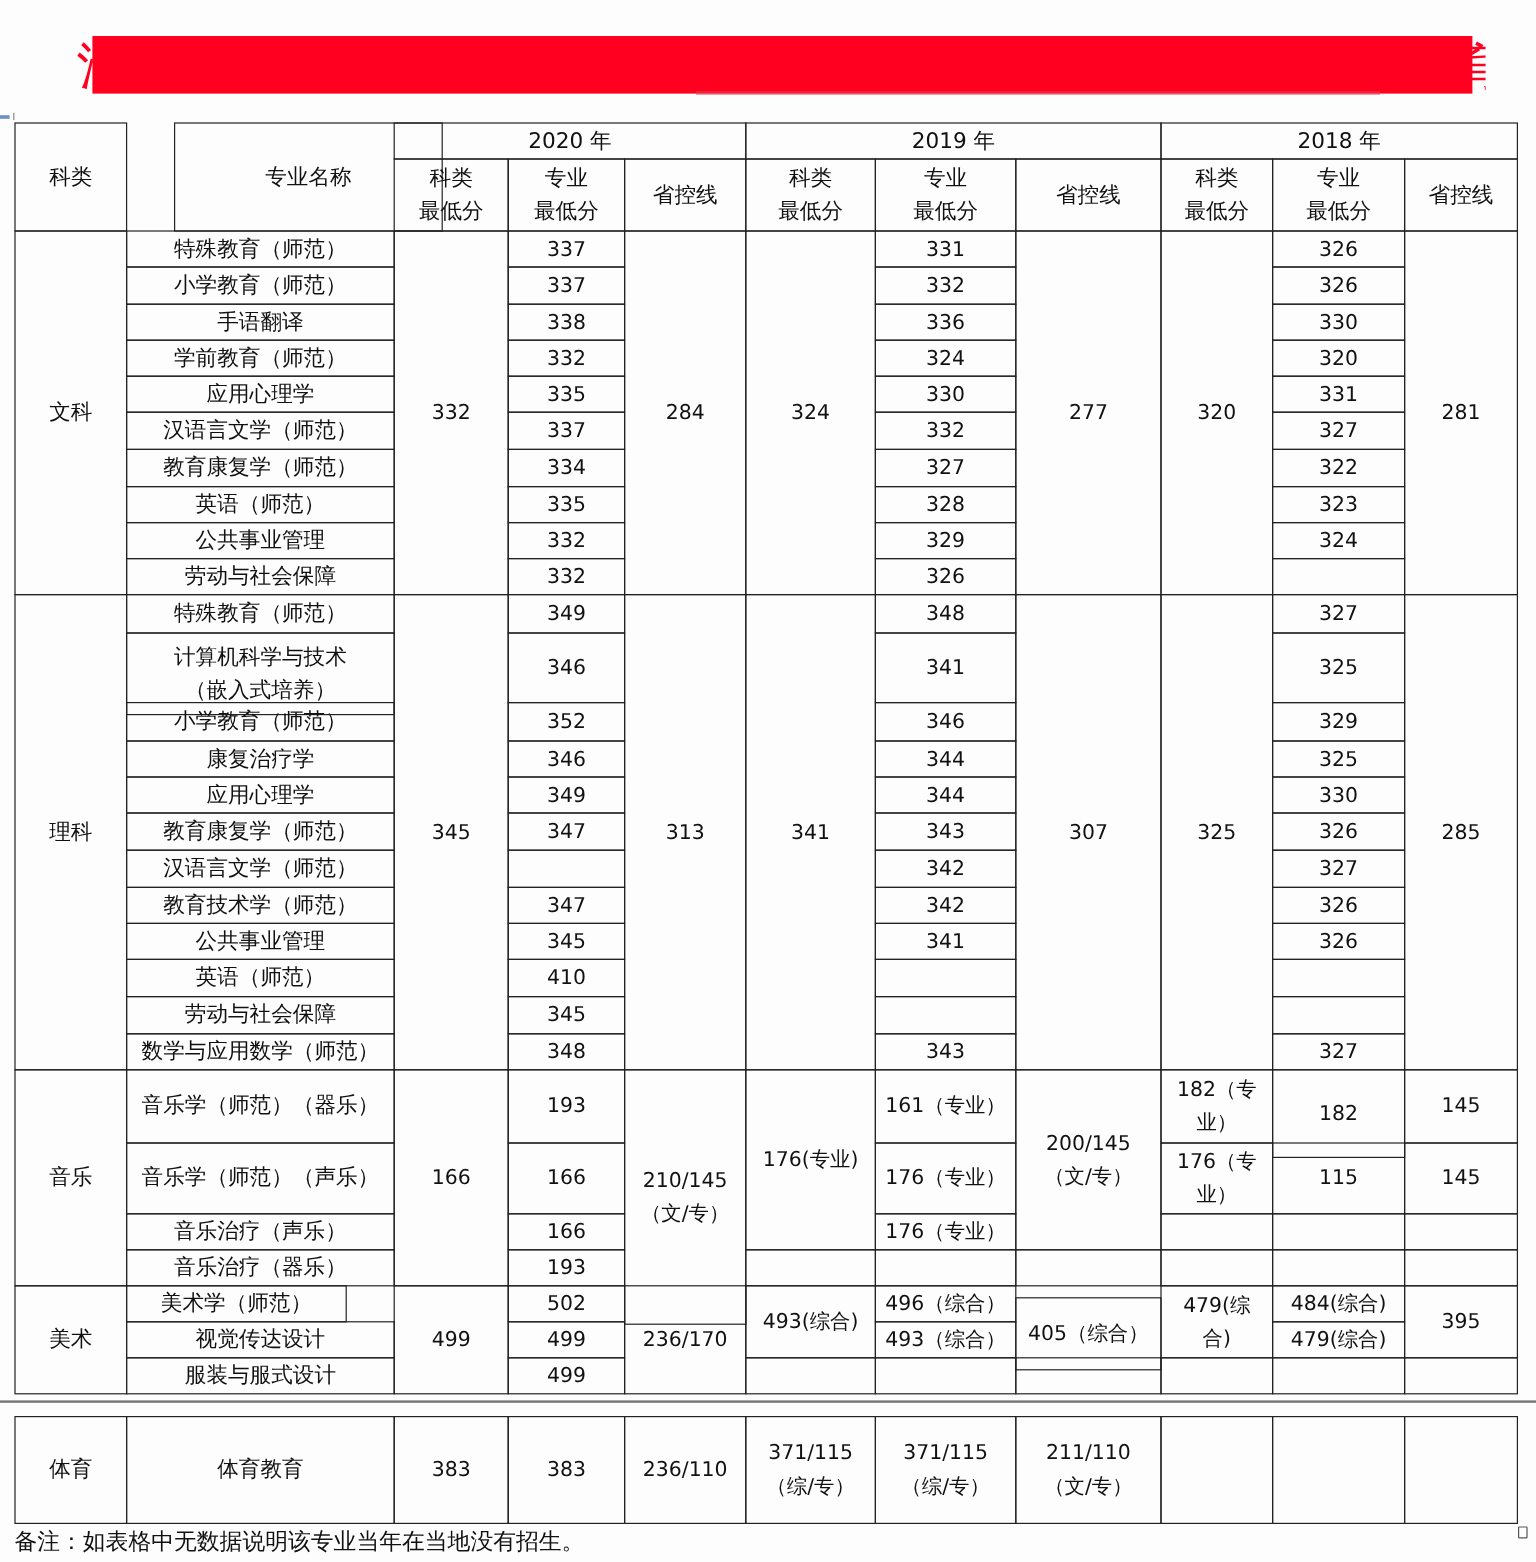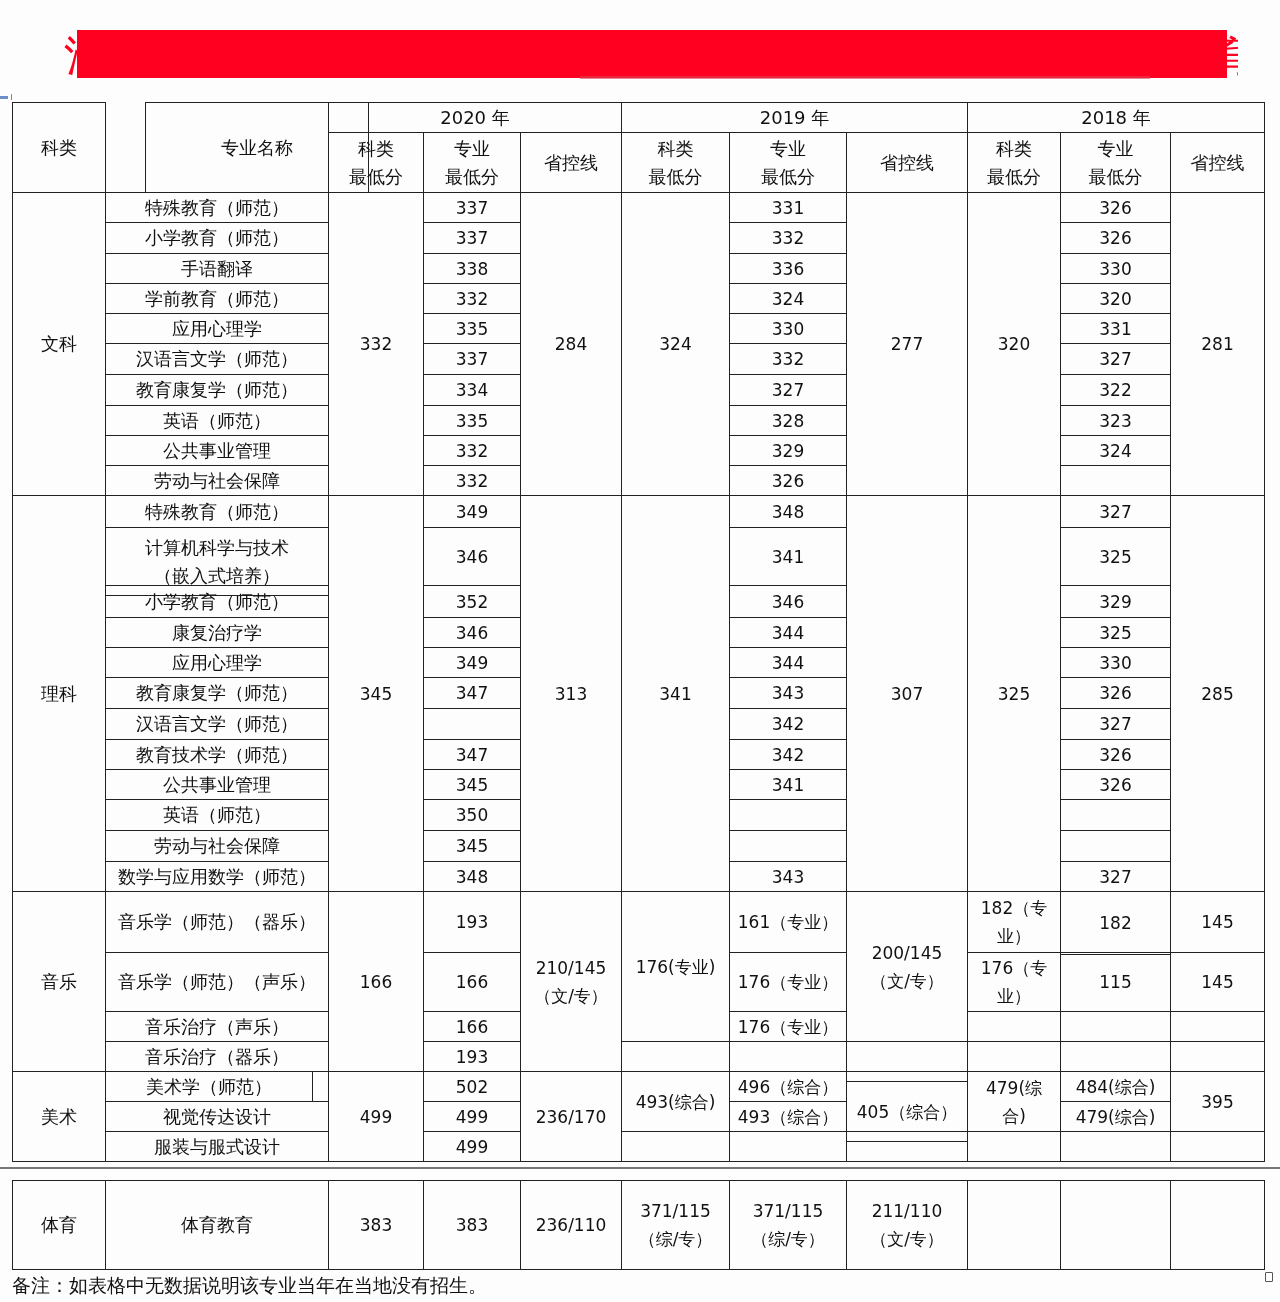--- a/index.html
+++ b/index.html
@@ -159,48 +159,48 @@
   <div class="cell num" style="left:423px;top:739px;width:98px;height:31px;">347</div>
   <div class="cell num" style="left:729px;top:739px;width:118px;height:31px;">342</div>
   <div class="cell num" style="left:1060px;top:739px;width:111px;height:31px;">326</div>
 
   <div class="cell" style="left:105px;top:769px;width:224px;height:31px;">公共事业管理</div>
   <div class="cell num" style="left:423px;top:769px;width:98px;height:31px;">345</div>
   <div class="cell num" style="left:729px;top:769px;width:118px;height:31px;">341</div>
   <div class="cell num" style="left:1060px;top:769px;width:111px;height:31px;">326</div>
 
   <div class="cell" style="left:105px;top:799px;width:224px;height:32px;">英语（师范）</div>
-  <div class="cell num" style="left:423px;top:799px;width:98px;height:32px;">350</div>
+  <div class="cell num" style="left:423px;top:799px;width:98px;height:32px;">410</div>
   <div class="cell num" style="left:729px;top:799px;width:118px;height:32px;"></div>
   <div class="cell num" style="left:1060px;top:799px;width:111px;height:32px;"></div>
 
   <div class="cell" style="left:105px;top:830px;width:224px;height:32px;">劳动与社会保障</div>
   <div class="cell num" style="left:423px;top:830px;width:98px;height:32px;">345</div>
   <div class="cell num" style="left:729px;top:830px;width:118px;height:32px;"></div>
   <div class="cell num" style="left:1060px;top:830px;width:111px;height:32px;"></div>
 
   <div class="cell" style="left:105px;top:861px;width:224px;height:31px;">数学与应用数学（师范）</div>
   <div class="cell num" style="left:423px;top:861px;width:98px;height:31px;">348</div>
   <div class="cell num" style="left:729px;top:861px;width:118px;height:31px;">343</div>
   <div class="cell num" style="left:1060px;top:861px;width:111px;height:31px;">327</div>
 
   <div class="cell" style="left:12px;top:891px;width:94px;height:181px;">音乐</div>
   <div class="cell num" style="left:328px;top:891px;width:96px;height:181px;">166</div>
-  <div class="cell small pre" style="left:520px;top:891px;width:102px;height:181px;">210/145
+  <div class="cell small pre" style="left:520px;top:891px;width:102px;height:213px;">210/145
 （文/专）</div>
   <div class="cell small" style="left:621px;top:891px;width:109px;height:151px;">176(专业)</div>
   <div class="cell small pre" style="left:846px;top:891px;width:122px;height:151px;">200/145
 （文/专）</div>
 
   <div class="cell" style="left:105px;top:891px;width:224px;height:62px;">音乐学（师范）（器乐）</div>
   <div class="cell num" style="left:423px;top:891px;width:98px;height:62px;">193</div>
   <div class="cell small" style="left:729px;top:891px;width:118px;height:62px;">161（专业）</div>
   <div class="cell small pre" style="left:967px;top:891px;width:94px;height:62px;">182（专
 业）</div>
-  <div class="cell num" style="left:1060px;top:891px;width:111px;height:64px;">182</div>
+  <div class="cell num" style="left:1060px;top:891px;width:111px;height:74px;">182</div>
   <div class="cell num" style="left:1170px;top:891px;width:95px;height:62px;">145</div>
 
   <div class="cell" style="left:105px;top:952px;width:224px;height:60px;">音乐学（师范）（声乐）</div>
   <div class="cell num" style="left:423px;top:952px;width:98px;height:60px;">166</div>
   <div class="cell small" style="left:729px;top:952px;width:118px;height:60px;">176（专业）</div>
   <div class="cell small pre" style="left:967px;top:952px;width:94px;height:60px;">176（专
 业）</div>
   <div class="cell num" style="left:1060px;top:952px;width:111px;height:60px;">115</div>
   <div class="cell num" style="left:1170px;top:952px;width:95px;height:60px;">145</div>
 
@@ -222,21 +222,21 @@
 
   <div class="cell" style="left:12px;top:1071px;width:94px;height:91px;">美术</div>
   <div class="cell num" style="left:328px;top:1071px;width:96px;height:91px;">499</div>
   <div class="cell num" style="left:520px;top:1071px;width:102px;height:91px;">236/170</div>
   <div class="cell small" style="left:621px;top:1071px;width:109px;height:61px;">493(综合)</div>
   <div class="cell small" style="left:846px;top:1081px;width:122px;height:61px;">405（综合）</div>
   <div class="cell small pre" style="left:967px;top:1071px;width:94px;height:61px;">479(综
 合)</div>
   <div class="cell num" style="left:1170px;top:1071px;width:95px;height:61px;">395</div>
 
-  <div class="cell" style="left:105px;top:1071px;width:208px;height:31px;">美术学（师范）</div>
+  <div class="cell" style="left:105px;top:1071px;width:184px;height:31px;">美术学（师范）</div>
   <div class="cell num" style="left:423px;top:1071px;width:98px;height:31px;">502</div>
   <div class="cell small" style="left:729px;top:1071px;width:118px;height:31px;">496（综合）</div>
   <div class="cell small" style="left:1060px;top:1071px;width:111px;height:31px;">484(综合)</div>
 
   <div class="cell" style="left:105px;top:1101px;width:224px;height:31px;">视觉传达设计</div>
   <div class="cell num" style="left:423px;top:1101px;width:98px;height:31px;">499</div>
   <div class="cell small" style="left:729px;top:1101px;width:118px;height:31px;">493（综合）</div>
   <div class="cell small" style="left:1060px;top:1101px;width:111px;height:31px;">479(综合)</div>
 
   <div class="cell" style="left:105px;top:1131px;width:224px;height:31px;">服装与服式设计</div>

